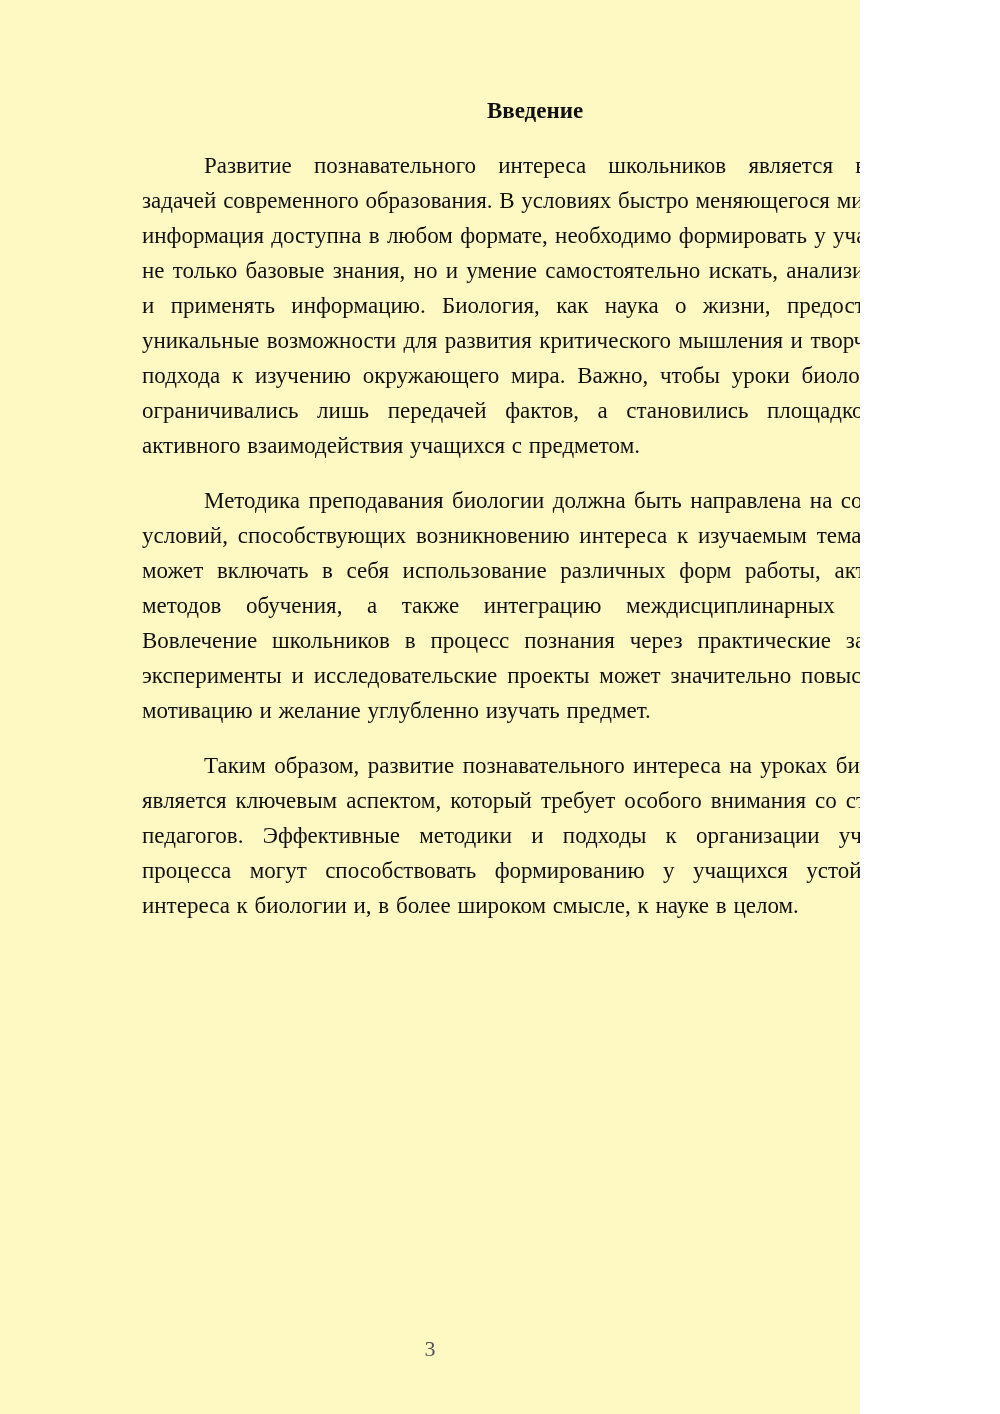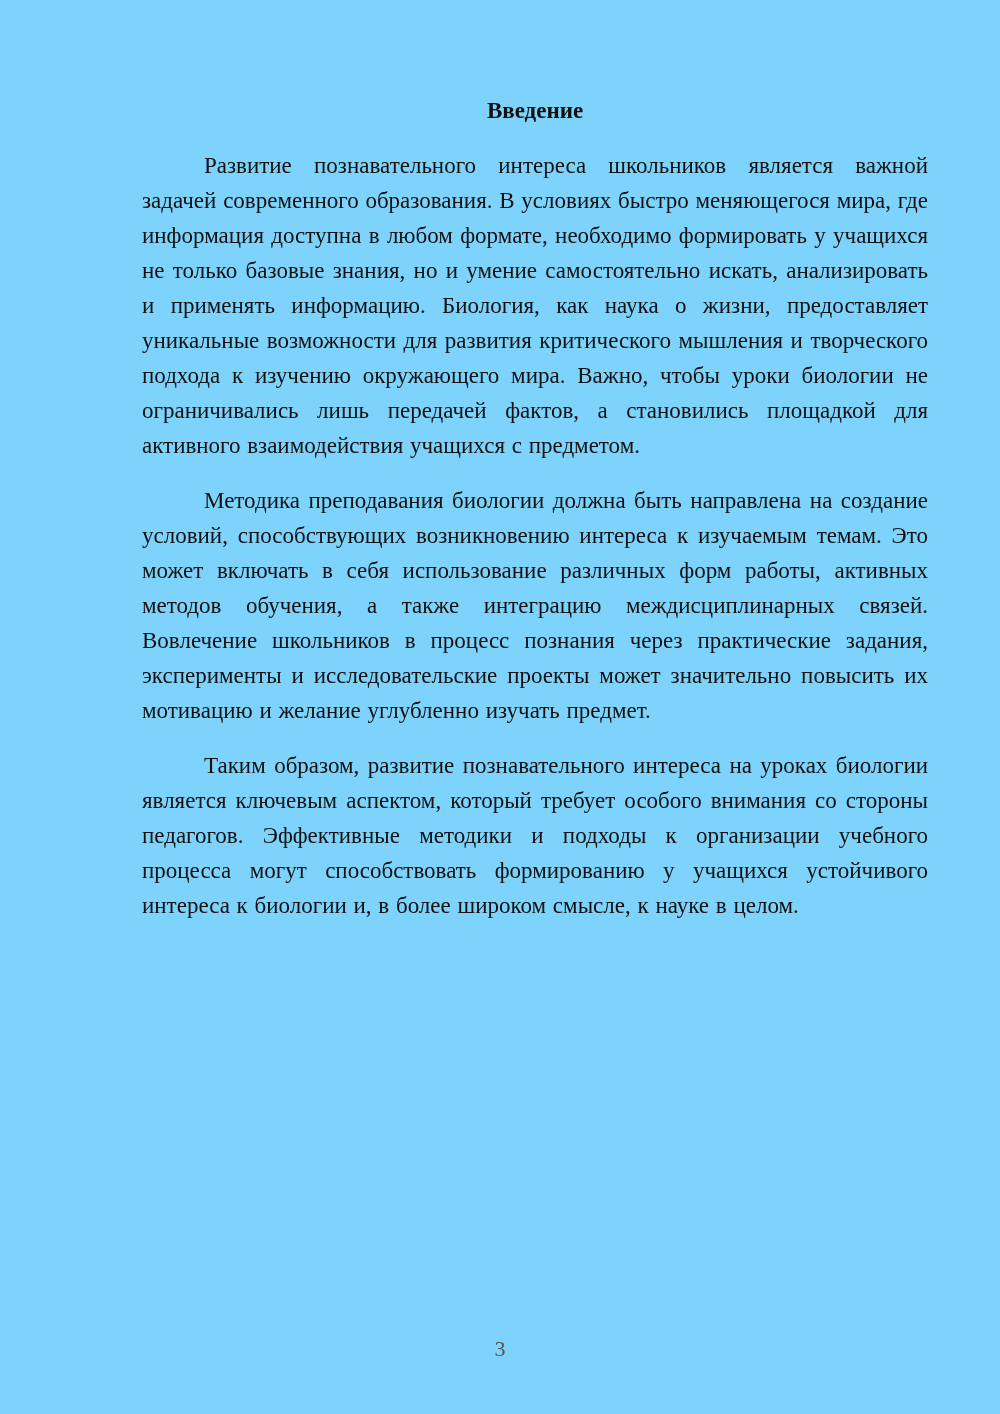--- a/index.html
+++ b/index.html
@@ -2,23 +2,23 @@
 <html lang="ru"><head>
 <meta charset="utf-8">
 <style>
   html, body {
     margin: 0;
     padding: 0;
     background: #ffffff;
   }
   .page {
     position: relative;
-    width: 1000px;
+    width: 860px;
     height: 1414px;
-    background: #7dd3fc;
+    background: #fef9c3;
     color: #111111;
     font-family: "Liberation Serif", "DejaVu Serif", serif;
     overflow: hidden;
     box-sizing: border-box;
   }
   .content {
     position: absolute;
     top: 96px;
     left: 142px;
     width: 786px;

